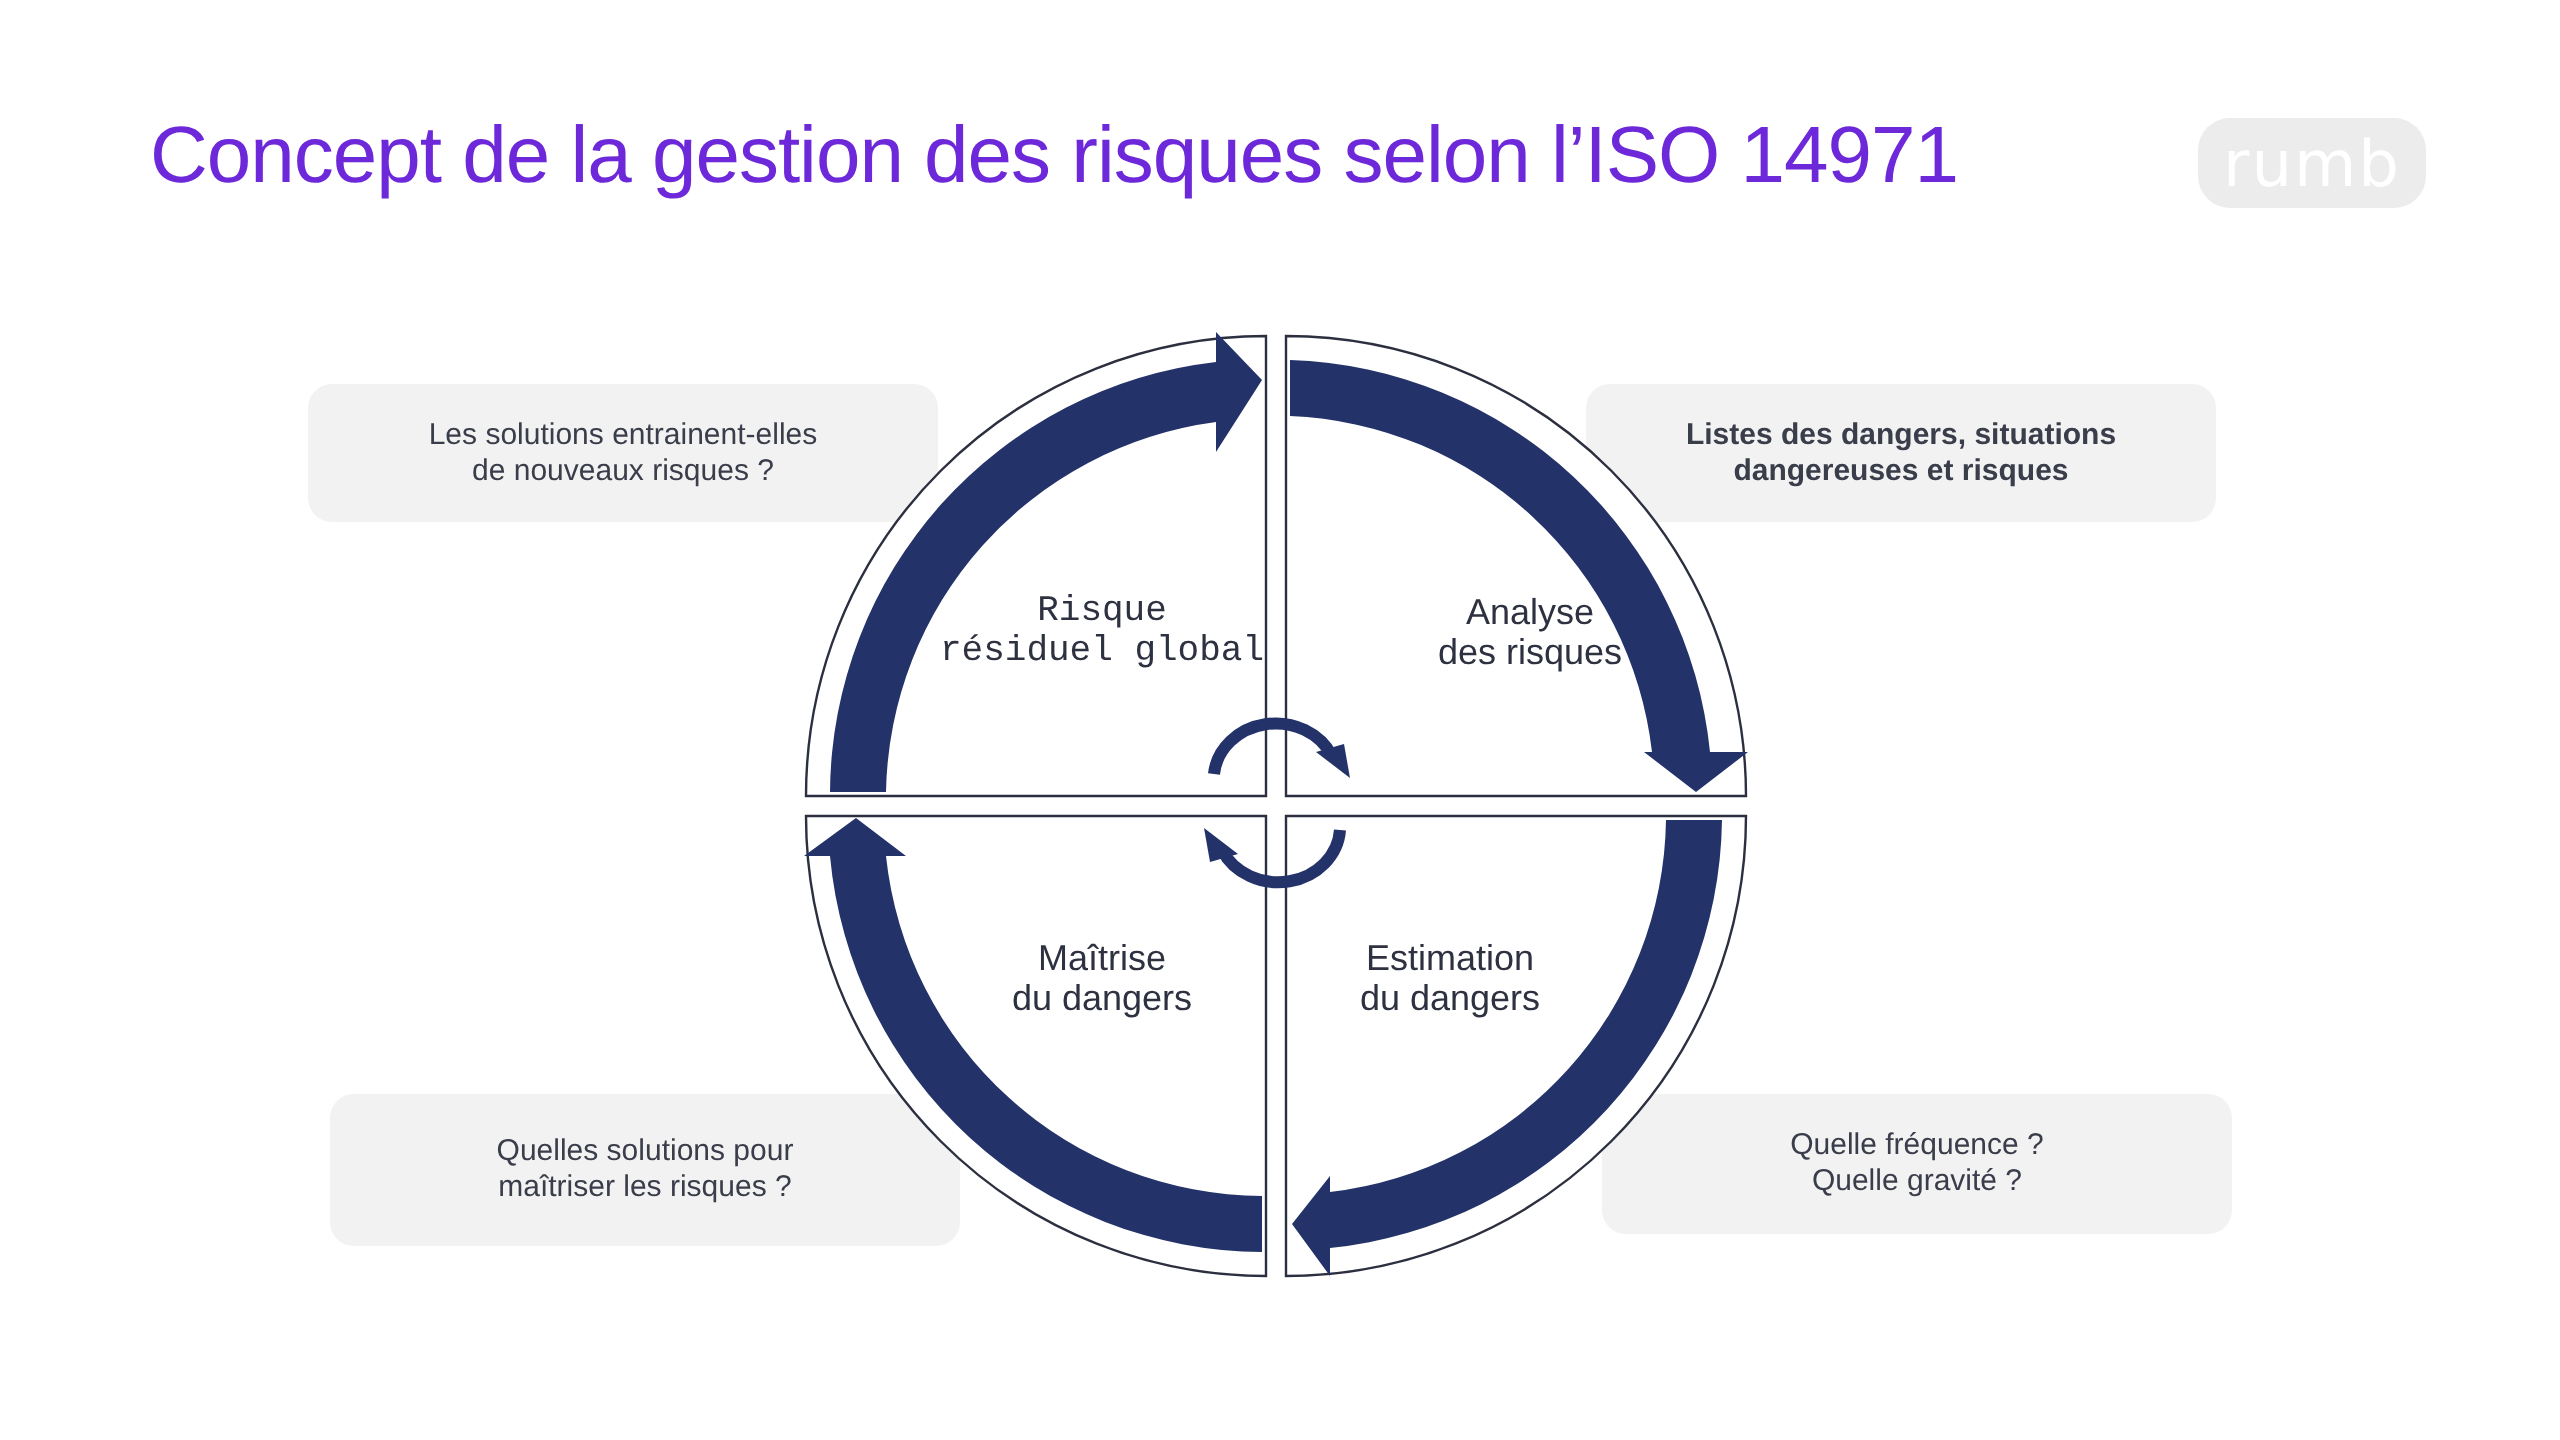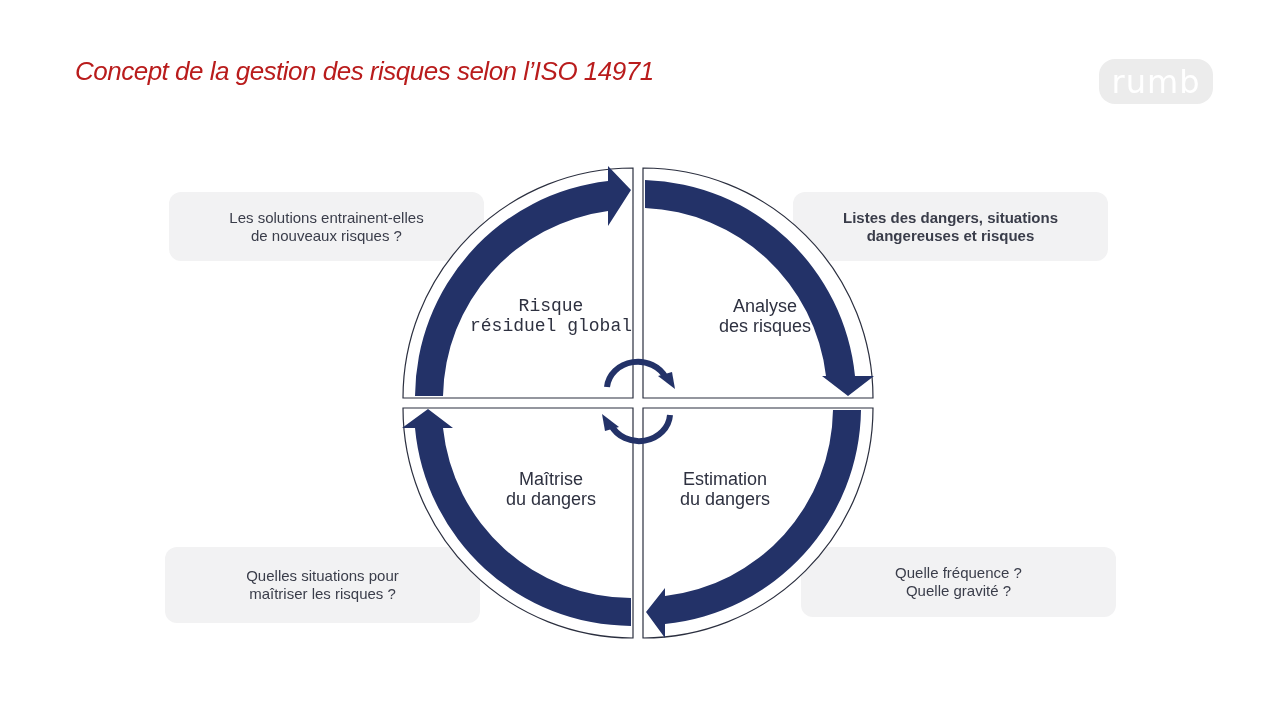--- a/index.html
+++ b/index.html
@@ -3,22 +3,22 @@
 <meta charset="utf-8">
 <style>
   html, body { margin:0; padding:0; }
   body {
     width:1280px; height:720px; overflow:hidden; position:relative;
     background:#ffffff;
     font-family: "Liberation Sans", "DejaVu Sans", sans-serif;
   }
   .title {
     position:absolute; left:75px; top:56px;
-    font-size:26px; font-style:italic; font-weight:normal;
-    color:#b91c1c; letter-spacing:-0.5px; white-space:nowrap;
+    font-size:40px; font-weight:normal;
+    color:#6d28d9; letter-spacing:-0.5px; white-space:nowrap;
   }
   .logo {
     position:absolute; left:1099px; top:59px; width:114px; height:45px;
     background:#ececec; border-radius:16px;
     display:flex; align-items:center; justify-content:center;
     color:#ffffff; font-size:32px; letter-spacing:1px;
     font-family: "DejaVu Sans", sans-serif;
   }
   .note {
     position:absolute; background:#f2f2f3; border-radius:12px;
@@ -31,30 +31,30 @@
     position:absolute; text-align:center; color:#2e3140;
     font-size:18px; line-height:20px; white-space:pre-line; width:180px;
   }
 </style>
 </head>
 <body>
 
 <div class="title">Concept de la gestion des risques selon l’ISO 14971</div>
 <div class="logo">rumb</div>
 
-<div class="note" style="left:169px; top:192px; width:315px; height:69px;justify-content:center;">
+<div class="note" style="left:154px; top:192px; width:315px; height:69px;justify-content:center;">
   <span>Les solutions entrainent-elles
 de nouveaux risques ?</span>
 </div>
 <div class="note" style="left:793px; top:192px; width:315px; height:69px;font-weight:bold;">
   <span>Listes des dangers, situations
 dangereuses et risques</span>
 </div>
 <div class="note" style="left:165px; top:547px; width:315px; height:76px;">
-  <span>Quelles situations pour
+  <span>Quelles solutions pour
 maîtriser les risques ?</span>
 </div>
 <div class="note" style="left:801px; top:547px; width:315px; height:70px;">
   <span>Quelle fréquence ?
 Quelle gravité ?</span>
 </div>
 
 <svg class="diagram" viewBox="0 0 1280 720" xmlns="http://www.w3.org/2000/svg">
   <g fill="#ffffff" stroke="#2b2f3f" stroke-width="1.2">
 

